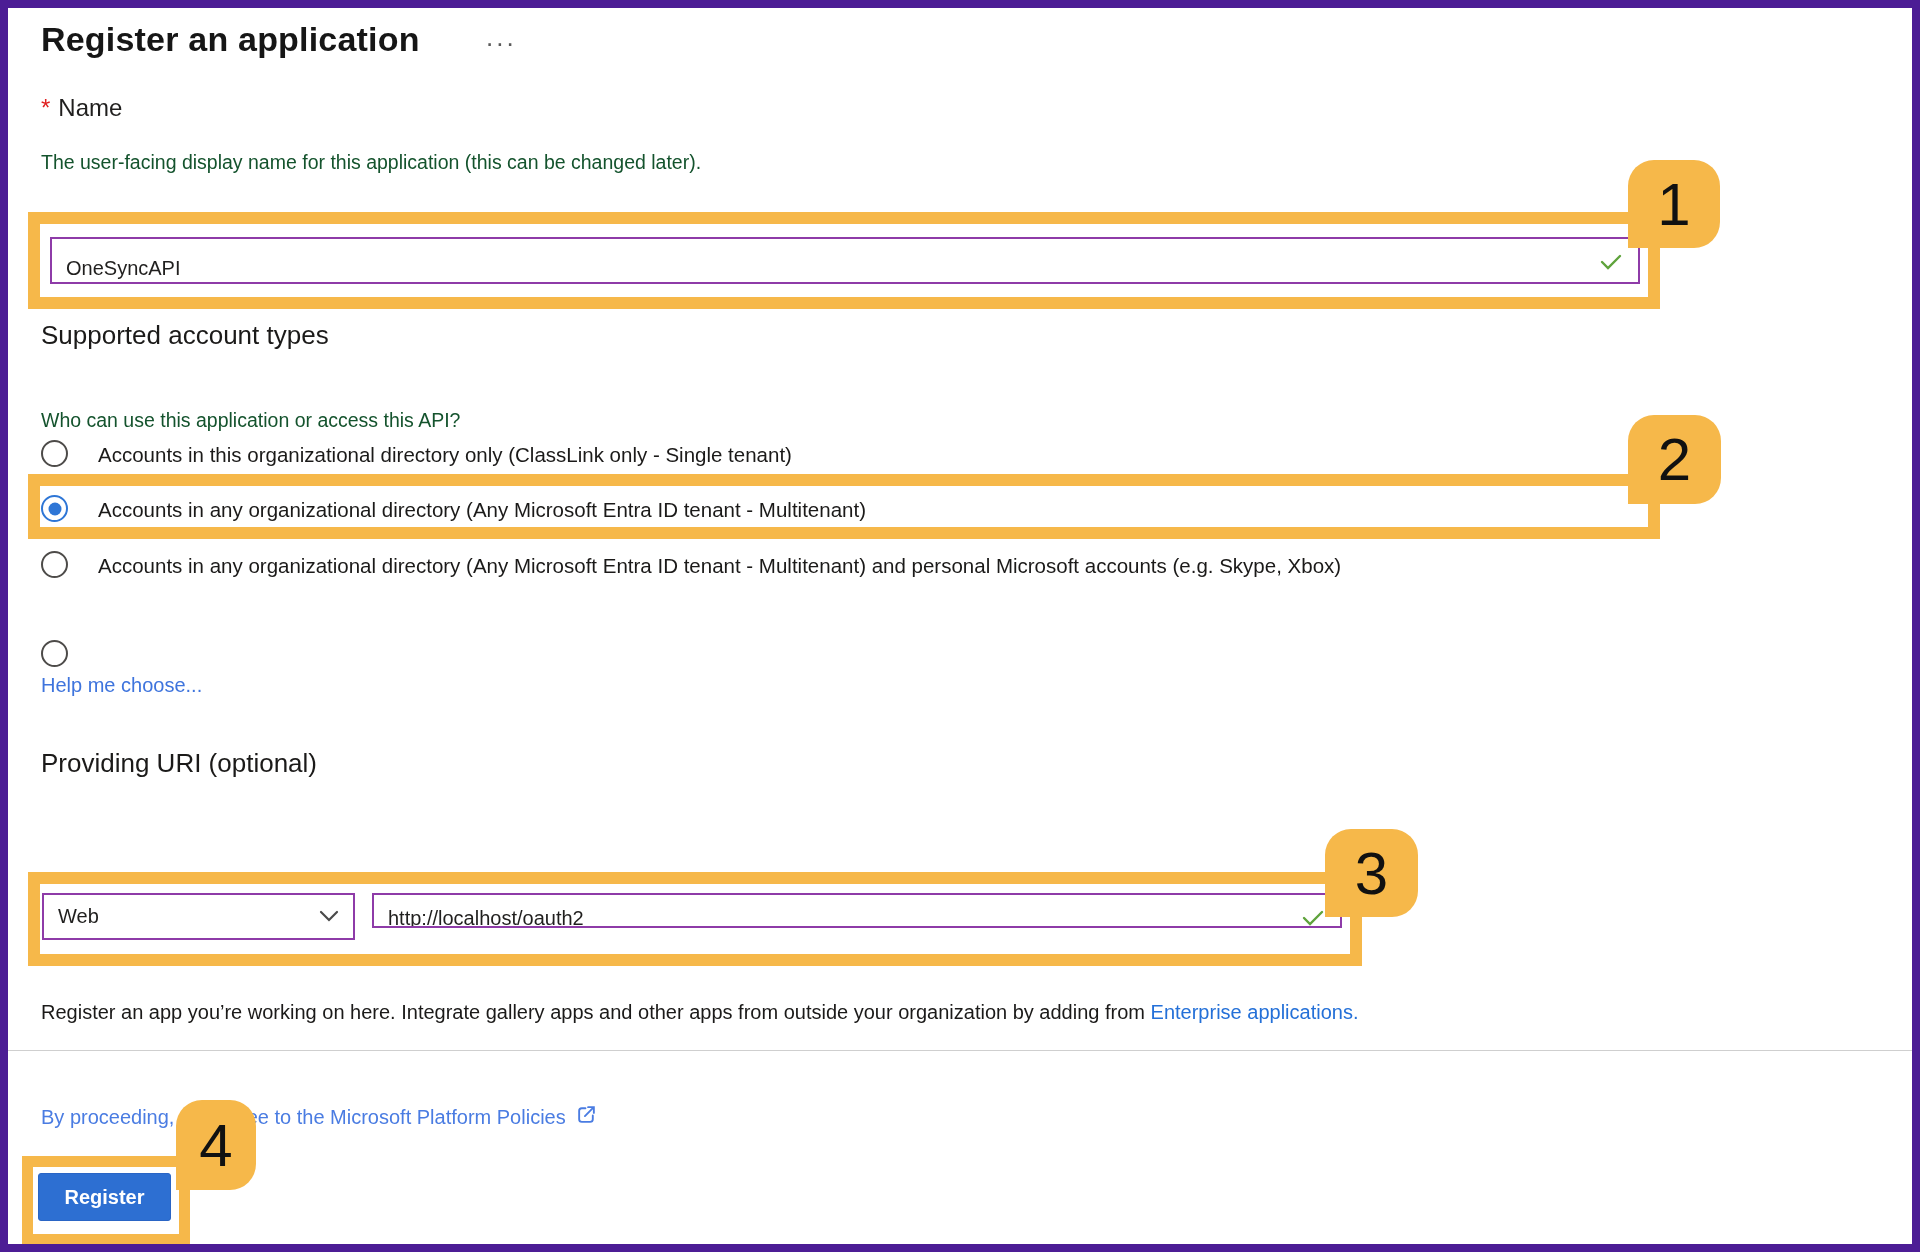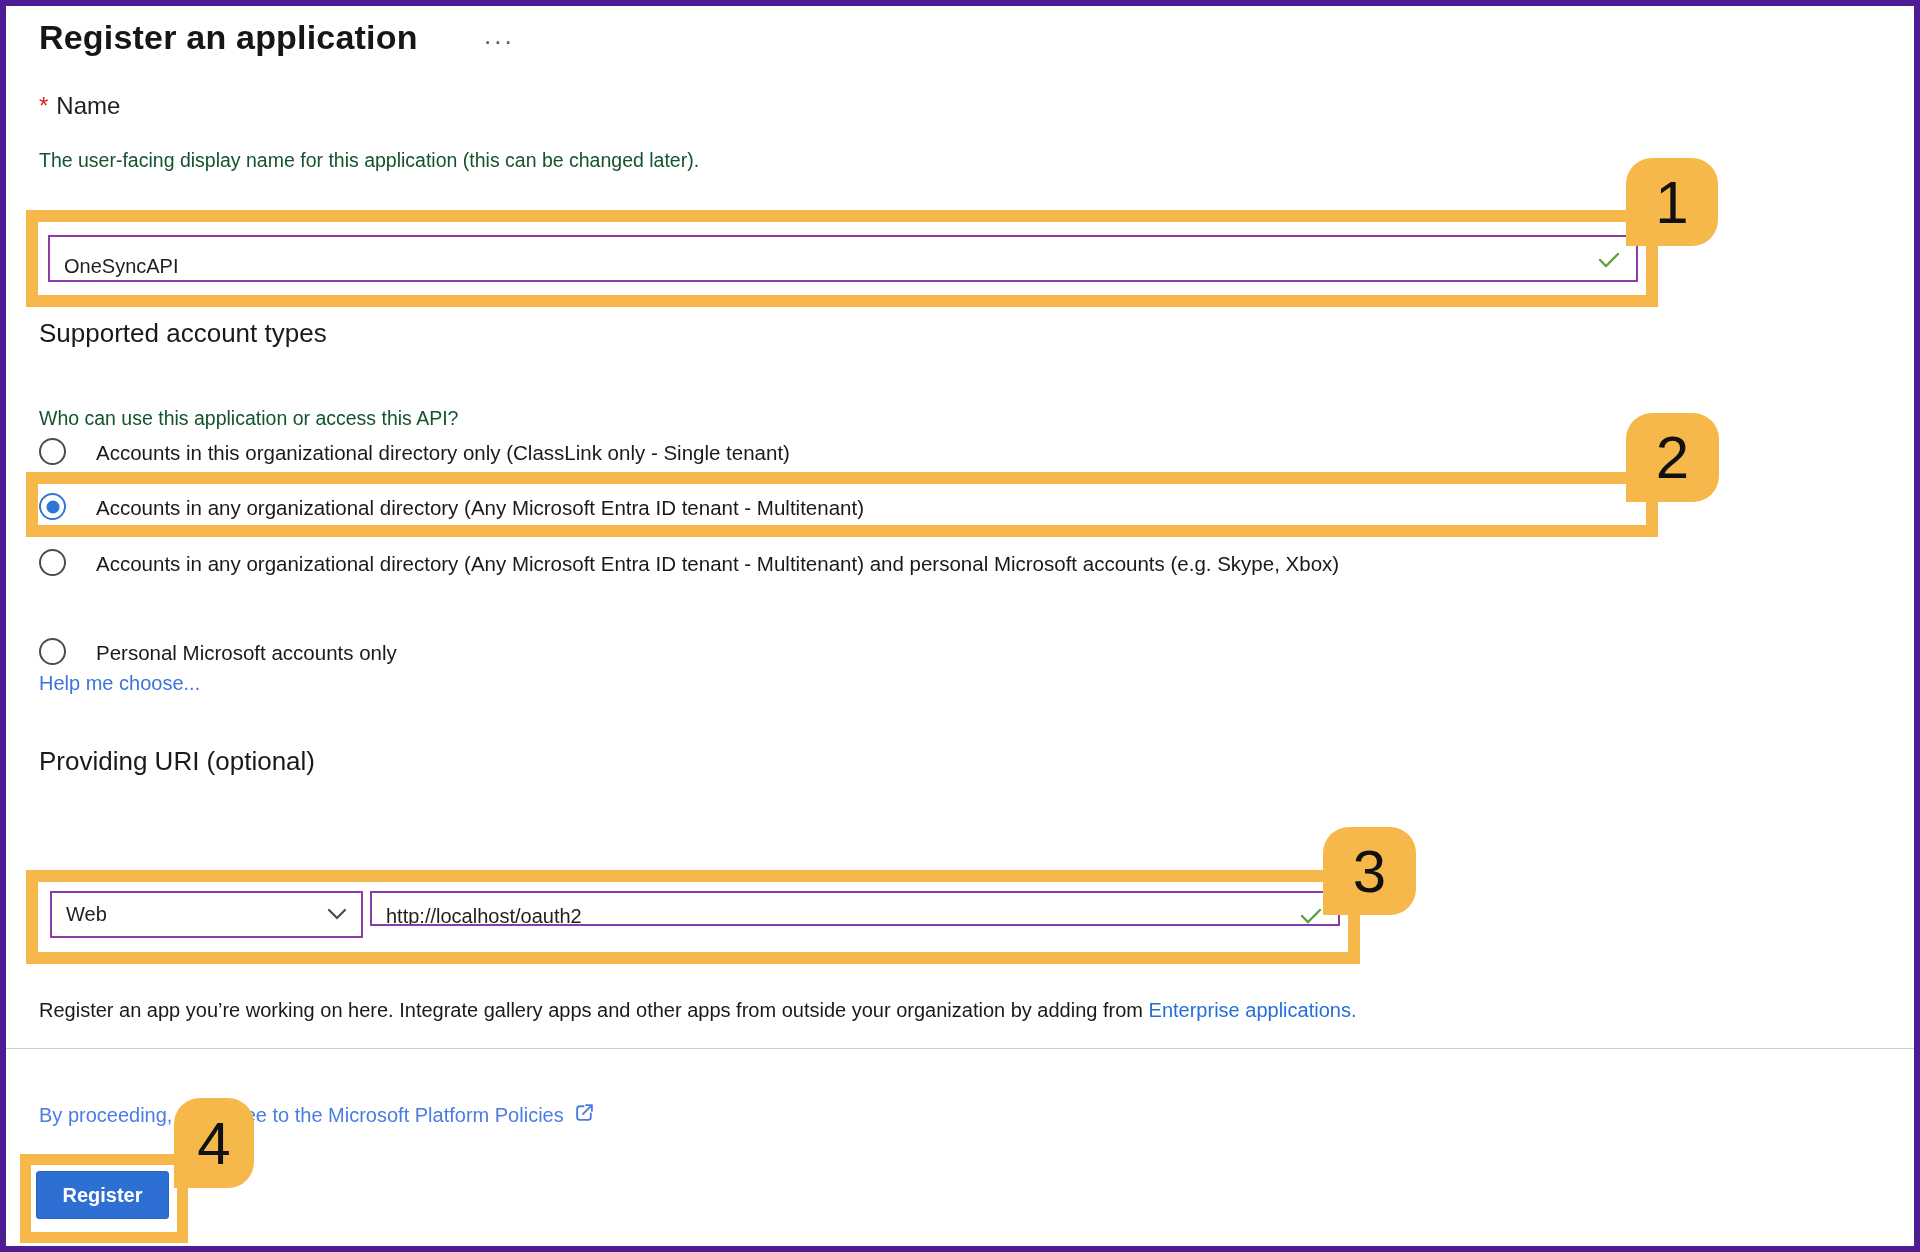--- a/index.html
+++ b/index.html
@@ -4,21 +4,21 @@
 <style>
   * { margin:0; padding:0; box-sizing:border-box; }
   body {
     font-family: "Liberation Sans", "DejaVu Sans", sans-serif;
     background:#fff;
     color:#1b1a19;
   }
   #frame {
     position:relative;
     width:1920px; height:1252px;
-    border:6px solid #4c1d95;
+    border:8px solid #4c1d95;
     background:#fff;
     overflow:hidden;
   }
   .abs { position:absolute; }
 
   
   .page-title { left:33px; top:12px; font-size:34px; font-weight:700; color:#161616; letter-spacing:.2px; }
   .title-dots { left:478px; top:14px; font-size:26px; color:#5a5a5a; letter-spacing:3px; }
   .field-label { left:33px; top:86px; font-size:24px; color:#201f1e; }
   .req { color:#e02020; margin-right:8px; }
@@ -56,21 +56,21 @@
     background:#2e76d6; transform:translate(-50%,-50%);
   }
   .radio-label { font-size:20.5px; color:#1b1a19; line-height:34px; }
 
   .help-link { left:33px; top:666px; font-size:20px;text-align:right; }
 
   .uri-desc { left:33px; top:799px; width:1320px; }
 
   .platform-select {
     left:34px; top:885px; width:313px; height:47px;
-    justify-content:space-between; padding:0 14px; cursor:pointer;margin-left:10px;
+    justify-content:space-between; padding:0 14px; cursor:pointer;
   }
   .platform-select .sel-text { font-size:20px; color:#201f1e; }
   .uri-input-wrap { left:364px; top:885px; width:970px; height:35px; }
 
   .enterprise-line { left:33px; top:993px; font-size:20px; white-space:nowrap; color:#1b1a19; }
   .enterprise-line .link { color:#2470d8; }
 
   .divider { left:0; top:1042px; width:100%; height:1px; background:#cfcfcf; }
 
   .policy-line { left:33px; top:1096px; font-size:20px; color:#4a7ce2; white-space:nowrap; display:flex; align-items:center; gap:10px; }
@@ -135,21 +135,20 @@
     <span class="radio-label">Accounts in any organizational directory (Any Microsoft Entra ID tenant - Multitenant)</span>
   </div>
 
   <div class="abs radio-row" style="top:541px">
     <span class="radio-circle"></span>
     <span class="radio-label" style="max-width:1360px">Accounts in any organizational directory (Any Microsoft Entra ID tenant - Multitenant) and personal Microsoft accounts (e.g. Skype, Xbox)</span>
   </div>
 
   <div class="abs radio-row" style="top:630px">
     <span class="radio-circle"></span>
-    <span class="radio-label">Personal Microsoft accounts only</span>
   </div>
 
   <a class="abs link help-link">Help me choose...</a>
 
   <div class="abs section-heading" style="top:740px">Providing URI (optional)</div>
 
   <div class="abs pinput platform-select">
     <span class="sel-text">Web</span>
     <span>
       <svg width="20" height="12" viewBox="0 0 20 12">

